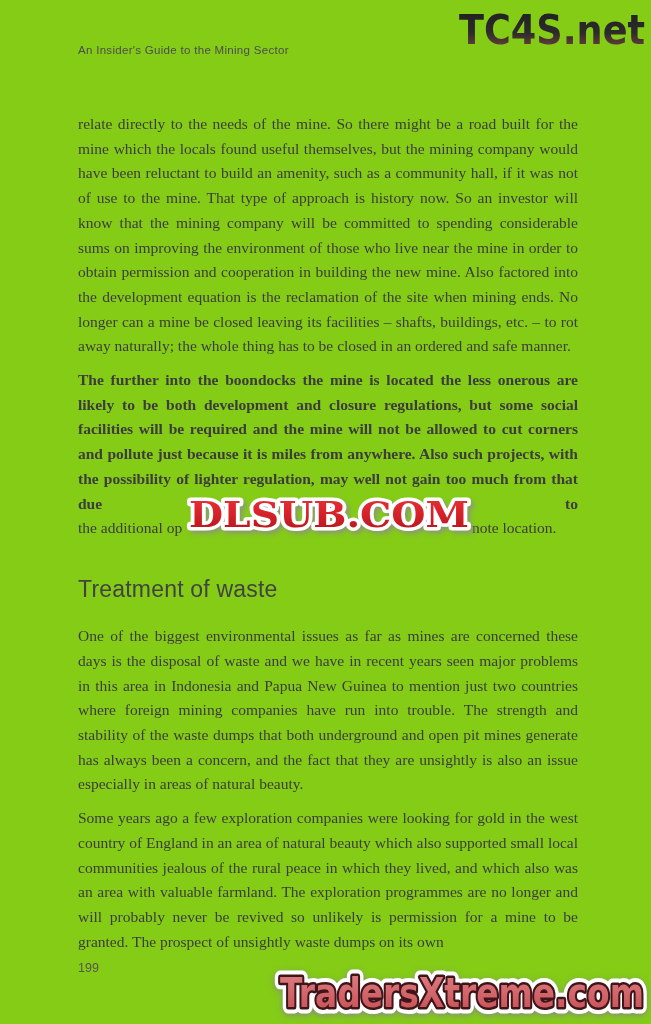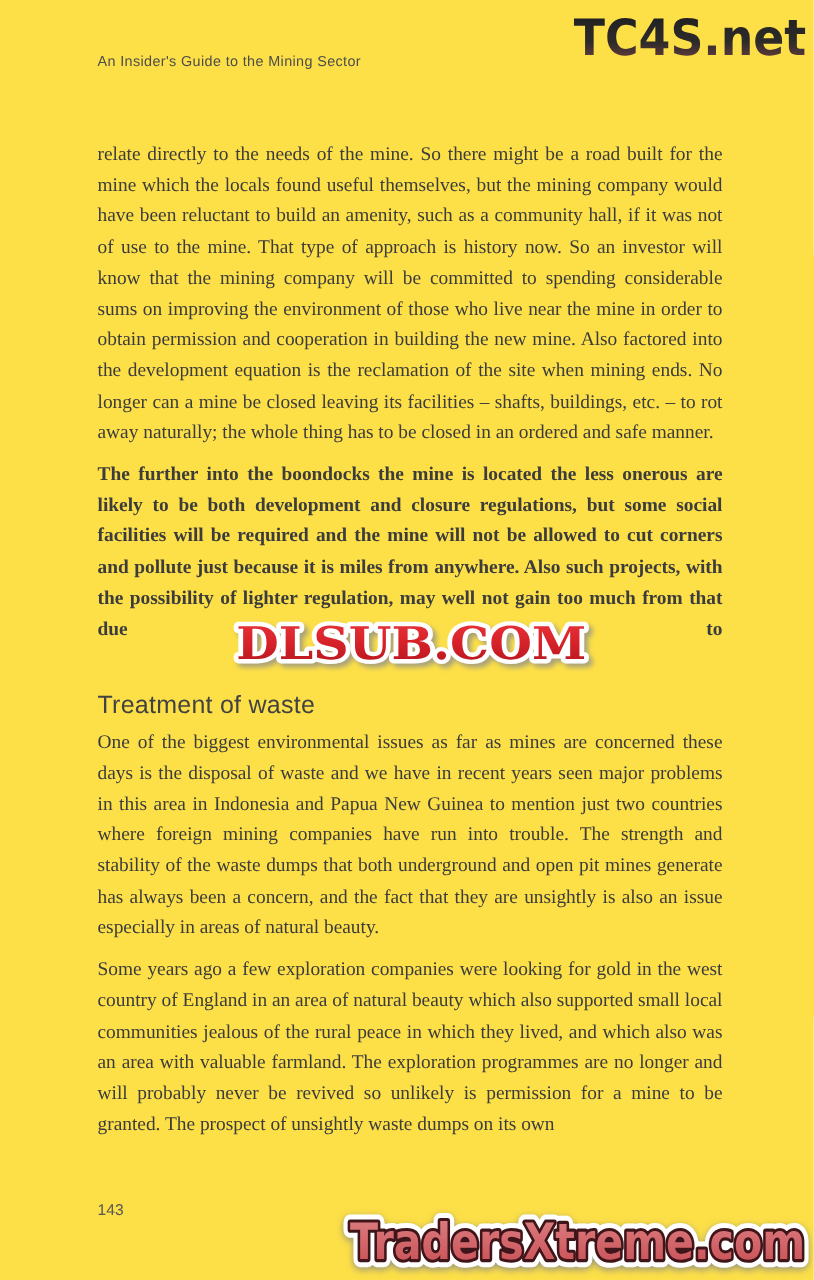--- a/index.html
+++ b/index.html
@@ -5,42 +5,42 @@
   html, body { margin: 0; padding: 0; }
   body {
     width: 651px; height: 1024px;
     background: #ffffff;
     position: relative;
     font-family: "Liberation Serif", serif;
     overflow: hidden;
   }
   .page {
     position: absolute; inset: 0;
-    background: #fde047;
+    background: #84cc16;
   }
   .running-header {
     position: absolute; left: 78px; top: 44px;
     font-family: "Liberation Sans", sans-serif;
     font-size: 11.5px; color: #4d4d4d; letter-spacing: 0.3px;
   }
   .tc4s-svg { position: absolute; top: 2px; right: 2px; }
   .body-text {
     position: absolute; left: 78px; top: 112px; width: 500px;
     font-size: 15.5px; line-height: 24.7px; color: #3c3c3c;
     text-align: justify;
   }
   .body-text p { margin: 0 0 9px 0; }
   .body-text p.no-gap { margin-bottom: 0; text-align-last: justify; font-weight: bold; }
   .frag-line { position: relative; height: 25px; }
   .frag-right { position: absolute; left: 394px; top: 0; }
   .section-heading {
     font-family: "Liberation Sans", sans-serif;
-    font-weight: 400; font-size: 20px; color: #424242;
+    font-weight: 400; font-size: 23px; color: #424242;
     letter-spacing: 0.2px; line-height: 24px;
-    margin: 36px 0 6px 0;
+    margin: 36px 0 23px 0;
     text-align: left;
   }
   .dlsub-svg {
     position: absolute; left: 182px; top: 486px;
     filter: drop-shadow(3px 3px 2px rgba(140,140,140,0.75));
   }
   .traders-svg {
     position: absolute; left: 273px; top: 963px;
     filter: drop-shadow(0px 2px 3px rgba(135,135,135,0.85));
   }
@@ -67,41 +67,45 @@
     </defs>
     <text x="4" y="42" font-family="DejaVu Sans, sans-serif" font-weight="bold" font-size="40" textLength="186" lengthAdjust="spacingAndGlyphs" fill="url(#tc4sGrad)">TC4S.net</text>
   </svg>
 
   <div class="body-text">
 
     <p>relate directly to the needs of the mine. So there might be a road built for the mine which the locals found useful themselves, but the mining company would have been reluctant to build an amenity, such as a community hall, if it was not of use to the mine. That type of approach is history now. So an investor will know that the mining company will be committed to spending considerable sums on improving the environment of those who live near the mine in order to obtain permission and cooperation in building the new mine. Also factored into the development equation is the reclamation of the site when mining ends. No longer can a mine be closed leaving its facilities – shafts, buildings, etc. – to rot away naturally; the whole thing has to be closed in an ordered and safe manner.</p>
 
     <p class="no-gap">The further into the boondocks the mine is located the less onerous are likely to be both development and closure regulations, but some social facilities will be required and the mine will not be allowed to cut corners and pollute just because it is miles from anywhere. Also such projects, with the possibility of lighter regulation, may well not gain too much from that due to</p>
 
+    <div class="frag-line">
+      <span>the additional op</span>
+      <span class="frag-right">note location.</span>
+    </div>
 
     <h2 class="section-heading">Treatment of waste</h2>
 
     <p>One of the biggest environmental issues as far as mines are concerned these days is the disposal of waste and we have in recent years seen major problems in this area in Indonesia and Papua New Guinea to mention just two countries where foreign mining companies have run into trouble. The strength and stability of the waste dumps that both underground and open pit mines generate has always been a concern, and the fact that they are unsightly is also an issue especially in areas of natural beauty.</p>
 
     <p>Some years ago a few exploration companies were looking for gold in the west country of England in an area of natural beauty which also supported small local communities jealous of the rural peace in which they lived, and which also was an area with valuable farmland. The exploration programmes are no longer and will probably never be revived so unlikely is permission for a mine to be granted. The prospect of unsightly waste dumps on its own</p>
 
   </div>
 
   <svg class="dlsub-svg" width="294" height="54" viewBox="0 0 294 54">
     <defs>
       <linearGradient id="dlsubGrad" x1="0" y1="0" x2="0" y2="1">
         <stop offset="0%" stop-color="#e8353c"></stop>
         <stop offset="45%" stop-color="#d9232b"></stop>
         <stop offset="100%" stop-color="#b0141b"></stop>
       </linearGradient>
     </defs>
     <text x="7" y="41" font-family="DejaVu Serif, serif" font-weight="bold" font-size="36" textLength="280" lengthAdjust="spacingAndGlyphs" fill="url(#dlsubGrad)" stroke="#ffffff" stroke-width="7" stroke-linejoin="round" paint-order="stroke">DLSUB.COM</text>
   </svg>
 
-  <div class="page-number">143</div>
+  <div class="page-number">199</div>
 
   <svg class="traders-svg" width="378" height="60" viewBox="0 0 378 60">
     <defs>
       <linearGradient id="tradGrad" x1="0" y1="0" x2="0" y2="1">
         <stop offset="0%" stop-color="#dd8184"></stop>
         <stop offset="100%" stop-color="#c74c52"></stop>
       </linearGradient>
     </defs>
     <text x="7" y="44" font-family="DejaVu Sans, sans-serif" font-weight="bold" font-size="40" textLength="364" lengthAdjust="spacingAndGlyphs" fill="#ffffff" stroke="#ffffff" stroke-width="13" stroke-linejoin="round">TradersXtreme.com</text>
     <text x="7" y="44" font-family="DejaVu Sans, sans-serif" font-weight="bold" font-size="40" textLength="364" lengthAdjust="spacingAndGlyphs" fill="url(#tradGrad)" stroke="#401519" stroke-width="5" stroke-linejoin="round" paint-order="stroke">TradersXtreme.com</text>

